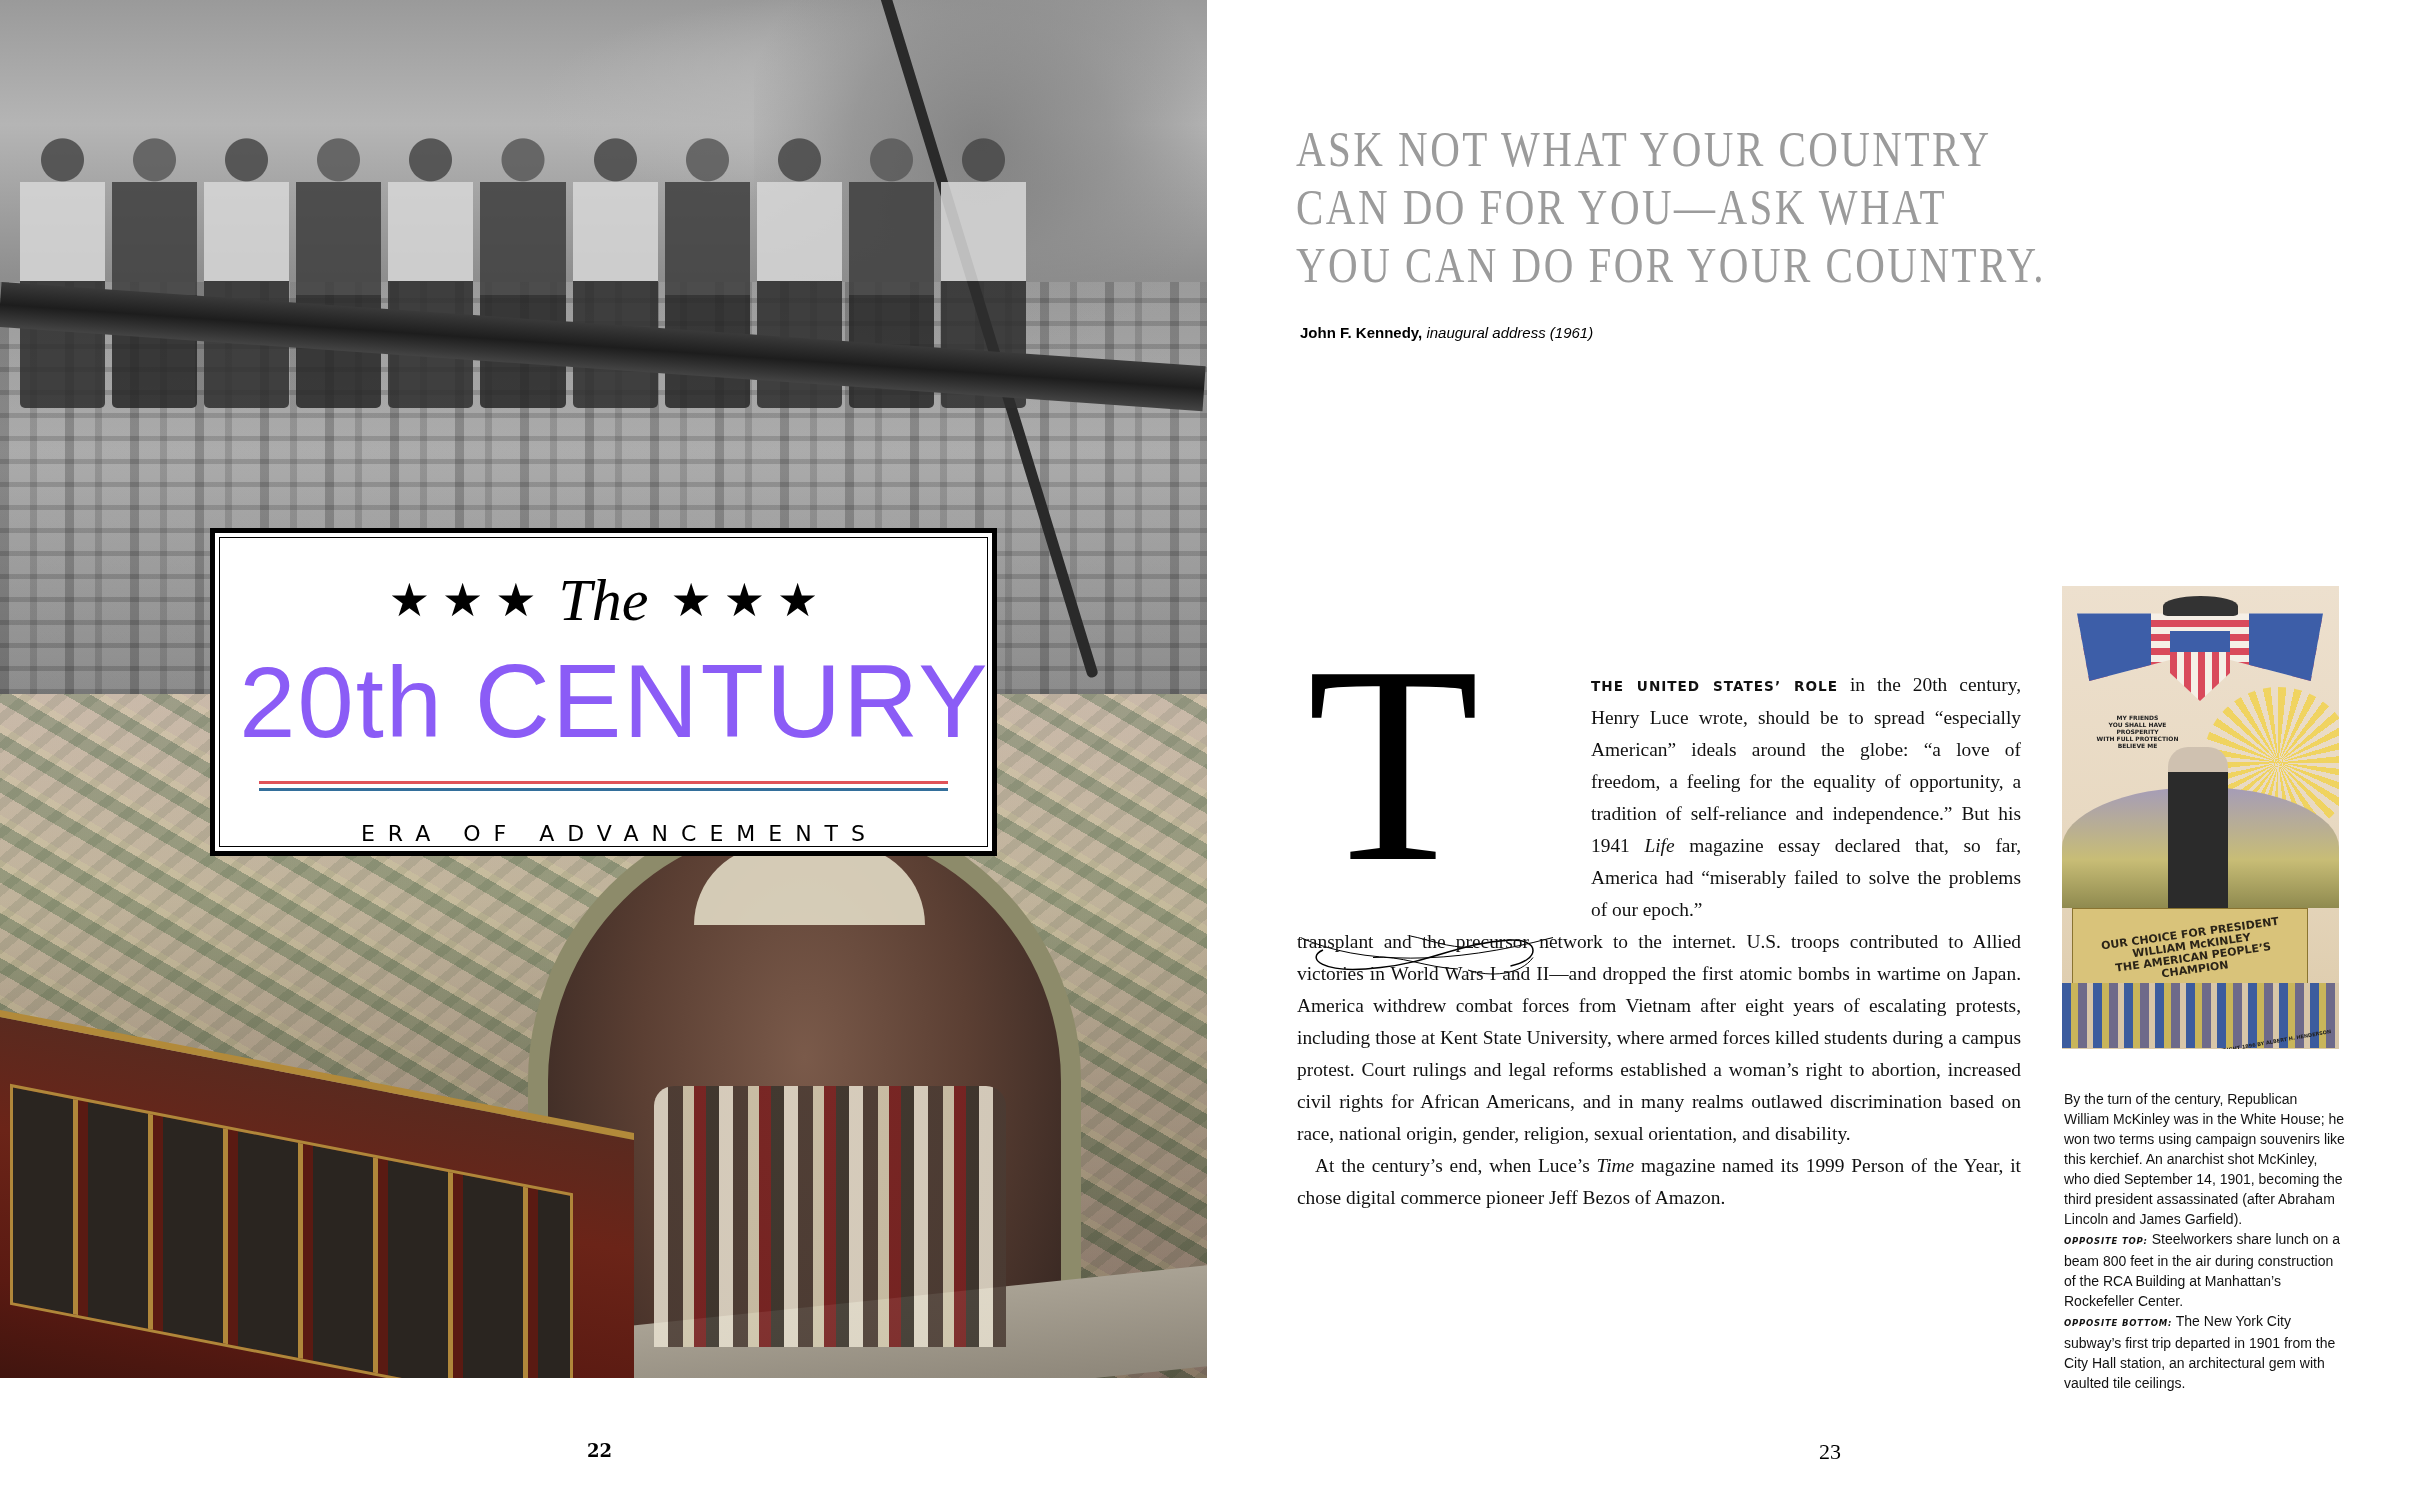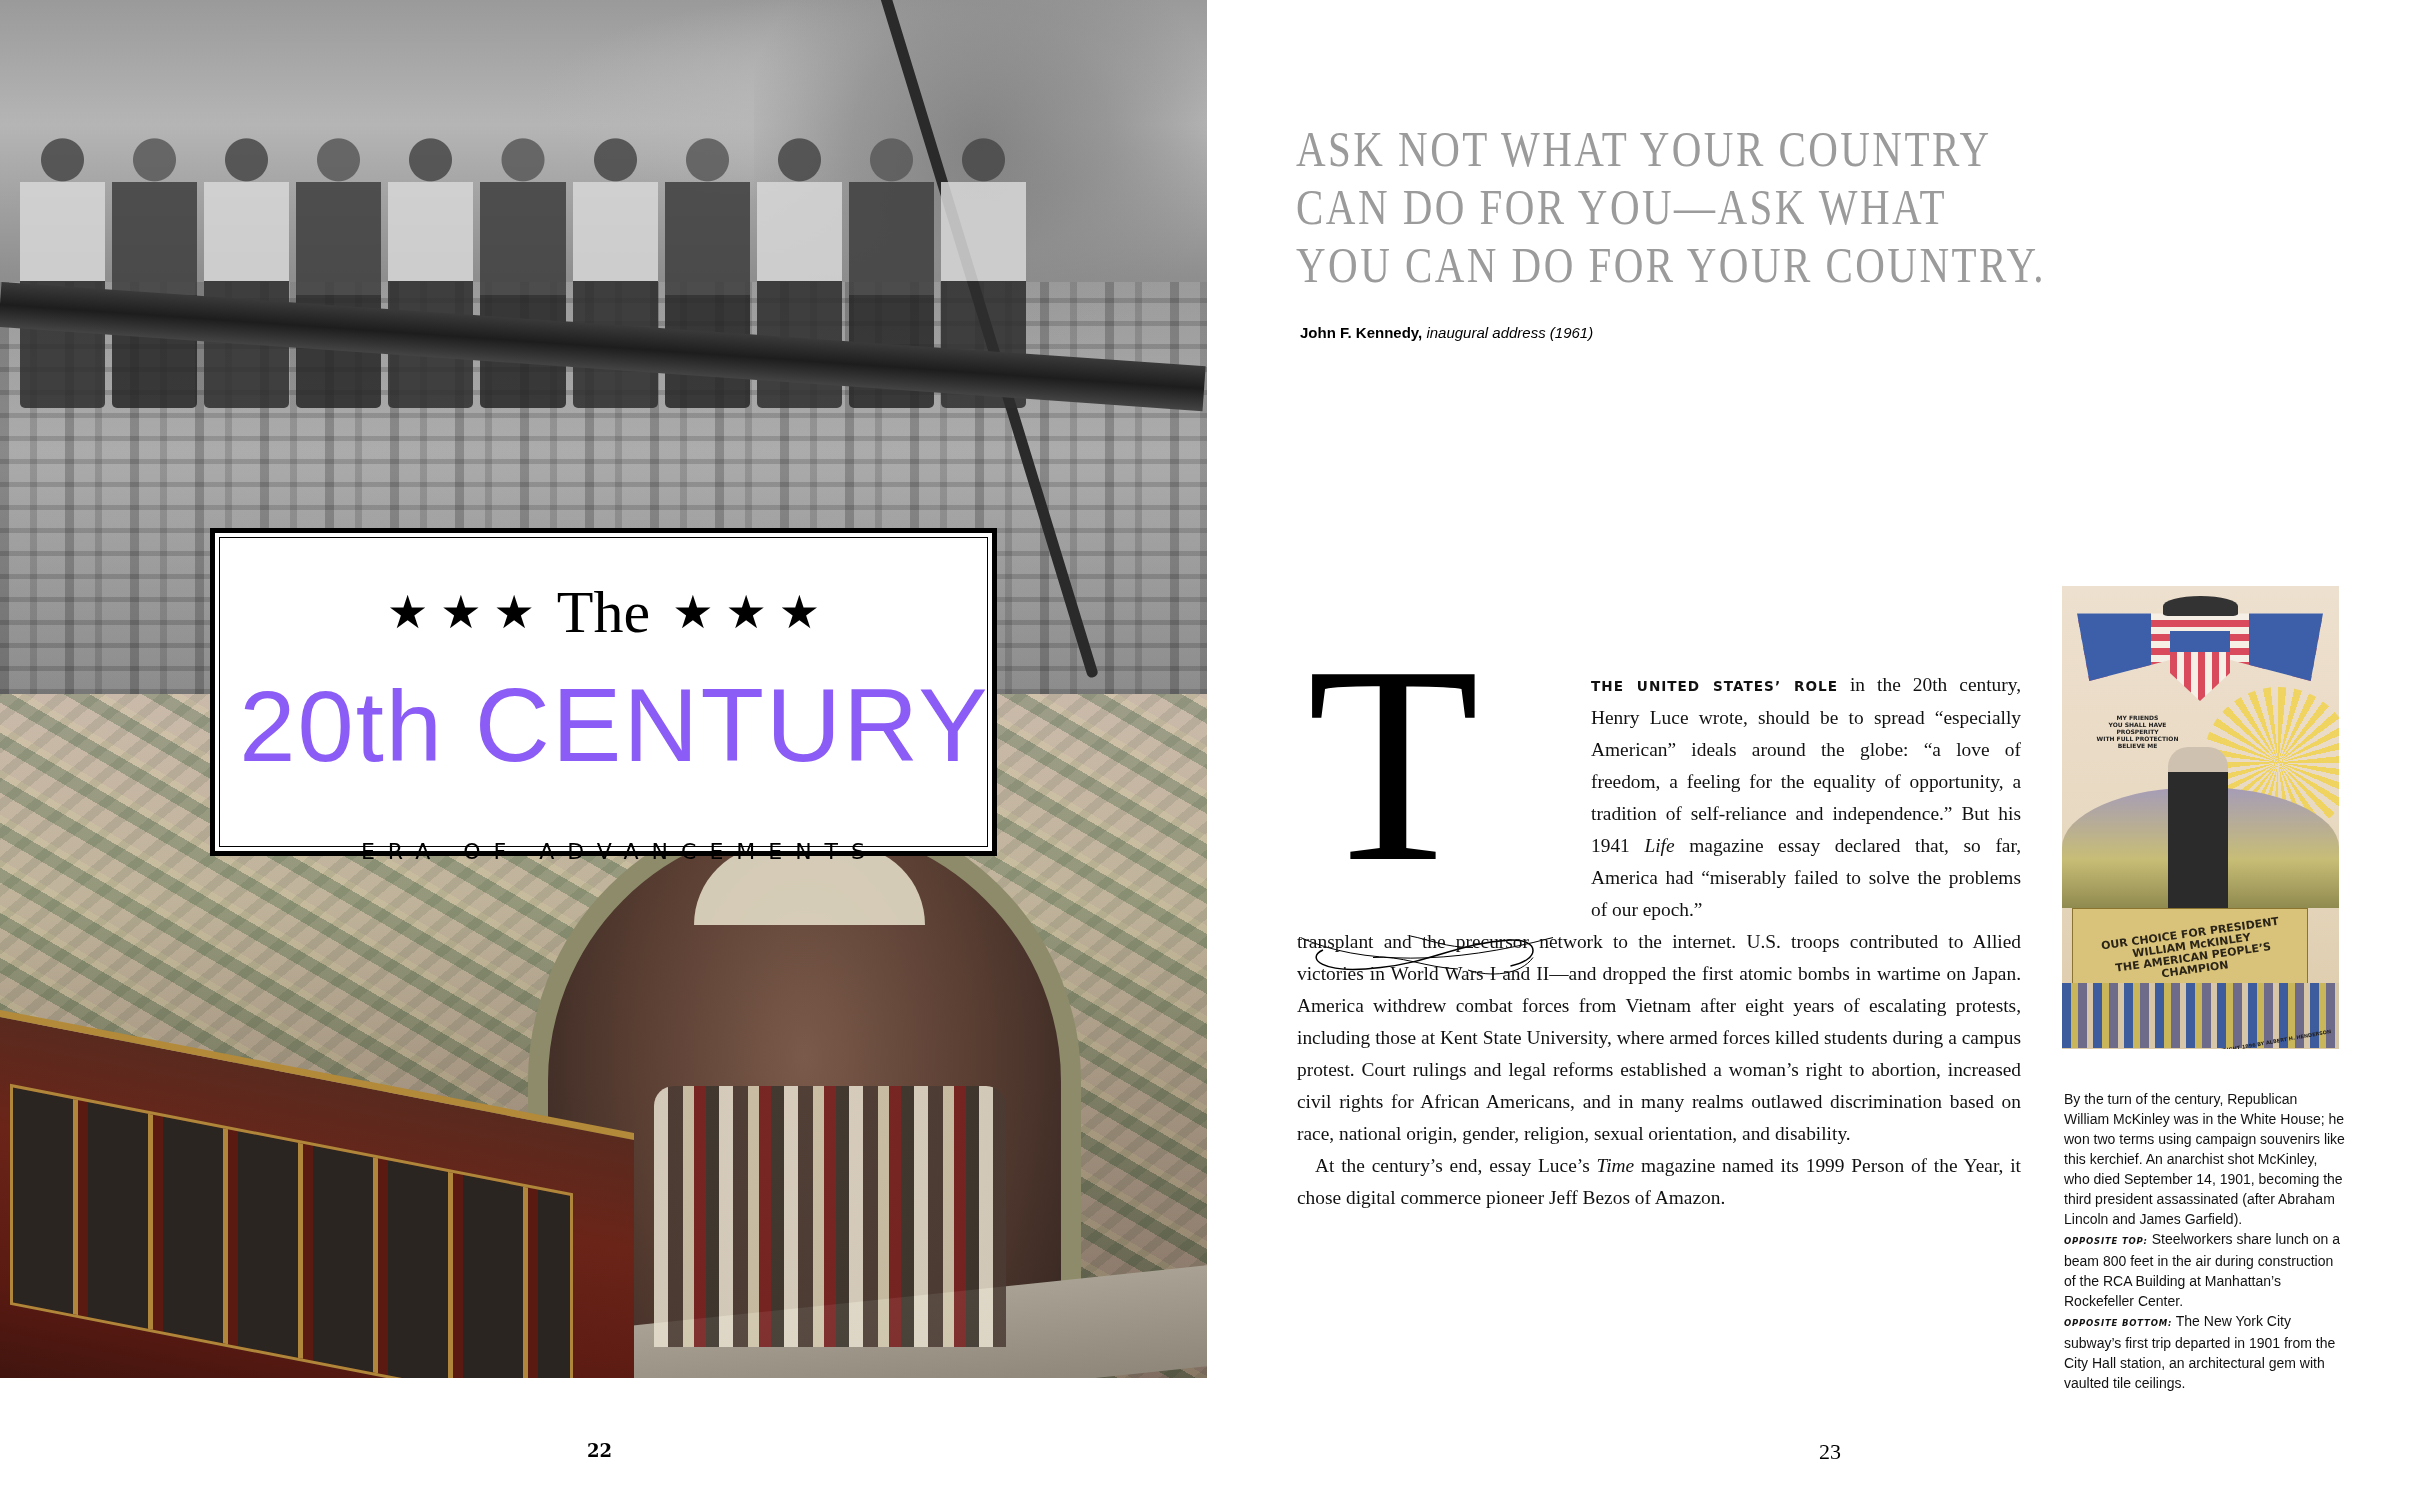--- a/index.html
+++ b/index.html
@@ -99,22 +99,22 @@
   }
   .title-box .inner {
     position: absolute; left: 4px; top: 4px; right: 4px; bottom: 4px;
     border: 1.5px solid #000; display: flex; flex-direction: column; align-items: center;
   }
   .title-stars-row {
     margin-top: 28px; display: flex; align-items: center; gap: 12px;
   }
   .star { font-size: 46px; line-height: 1; color: #000; font-family: "DejaVu Sans", sans-serif; }
   .title-the {
-    font-family: "Liberation Serif", serif; font-size: 60px; line-height: 1;
-    margin: 16px 10px; color: #000;
+    font-family: "Liberation Serif", serif; font-style: italic; font-size: 60px; line-height: 1;
+    margin: 4px 10px; color: #000;
   }
   .title-main {
     margin-top: 15px; font-family: Liberation Sans, sans-serif; font-size: 104px; line-height: 1;
     letter-spacing: 2px; color: #8b5cf6; white-space: nowrap; margin-left: 22px;
   }
   .title-main .num { font-size: 101px; }
   .stripe { width: 689px; height: 5px; }
   .stripe.red { margin-top: 28px; background: #e05359; }
   .stripe.blue { margin-top: 3.5px; background: #336f9b; }
   .title-sub {
@@ -296,21 +296,21 @@
   <path d="M145 55 C 200 50, 250 75, 315 78" fill="none" stroke="#000" stroke-width="2"></path>
   <path d="M335 80 C 380 95, 440 90, 465 55" fill="none" stroke="#000" stroke-width="2"></path>
 </svg>
 
 <div class="body-wrap">
   <div class="body-indented">
     <p><span class="lead-in">The United States’ role</span><span> in the 20th century, Henry Luce wrote, should be to spread “especially American” ideals around the globe: “a love of freedom, a feeling for the equality of opportunity, a tradition of self-reliance and independence.” But his 1941 </span><em>Life</em><span> magazine essay declared that, so far, America had “miserably failed to solve the problems of our epoch.”</span></p>
   </div>
   <div class="body-full">
     <p>transplant and the precursor network to the internet. U.S. troops contributed to Allied victories in World Wars I and II—and dropped the first atomic bombs in wartime on Japan. America withdrew combat forces from Vietnam after eight years of escalating protests, including those at Kent State University, where armed forces killed students during a campus protest. Court rulings and legal reforms established a woman’s right to abortion, increased civil rights for African Americans, and in many realms outlawed discrimination based on race, national origin, gender, religion, sexual orientation, and disability.</p>
-    <p class="indent"><span>At the century’s end, essay Luce’s </span><em>Time</em><span> magazine named its 1999 Person of the Year, it chose digital commerce pioneer Jeff Bezos of Amazon.</span></p>
+    <p class="indent"><span>At the century’s end, when Luce’s </span><em>Time</em><span> magazine named its 1999 Person of the Year, it chose digital commerce pioneer Jeff Bezos of Amazon.</span></p>
   </div>
 </div>
 
 <div class="kerchief">
   <div class="k-flags"></div>
   <div class="k-eagle"></div>
   <div class="k-shield"></div>
   <div class="k-sun"></div>
   <div class="k-hill"></div>
   <div class="k-slogan">

